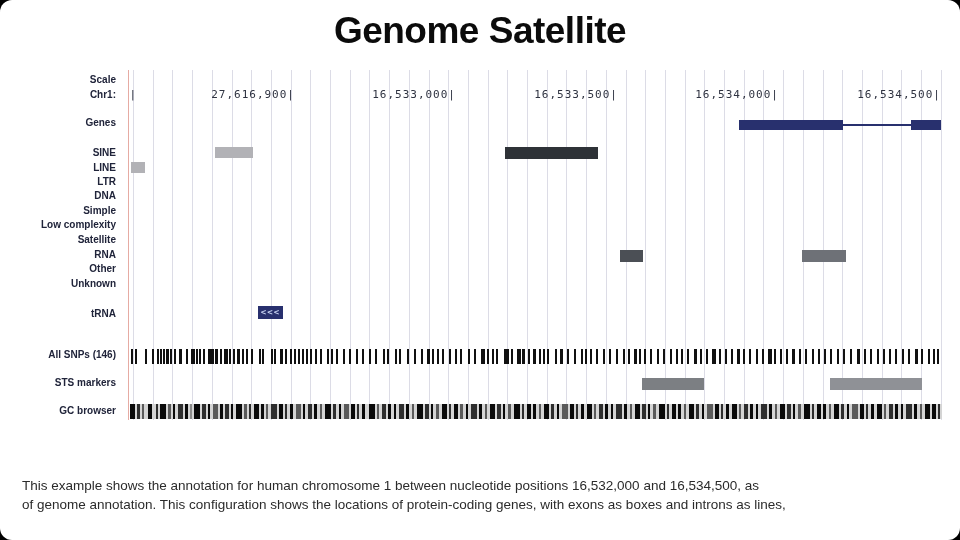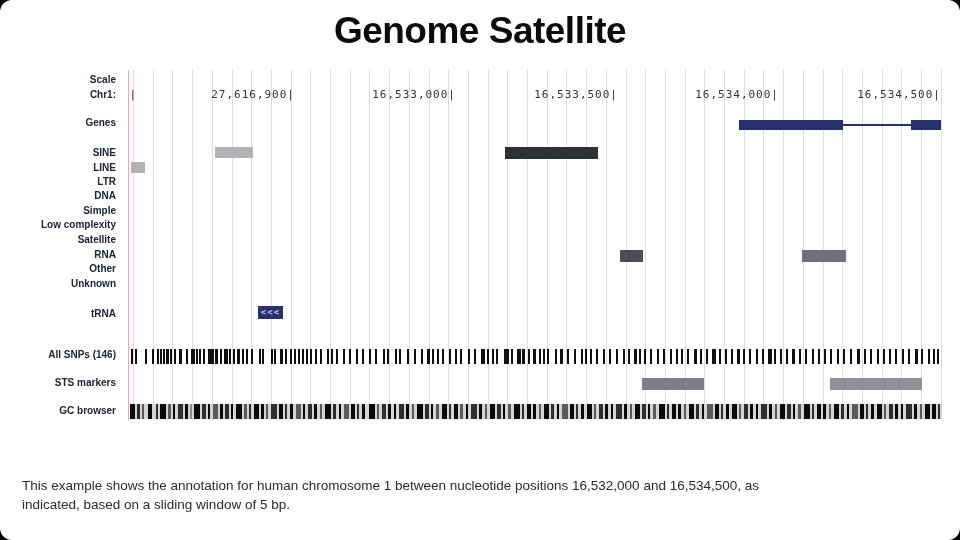--- a/index.html
+++ b/index.html
@@ -398,15 +398,15 @@
         <div class="gc-seg" style="left: 784px; width: 3px; background: rgb(10, 10, 10);"></div>
         <div class="gc-seg" style="left: 790px; width: 2px; background: rgb(90, 90, 90);"></div>
         <div class="gc-seg" style="left: 795px; width: 5px; background: rgb(10, 10, 10);"></div>
         <div class="gc-seg" style="left: 802px; width: 4px; background: rgb(10, 10, 10);"></div>
         <div class="gc-seg" style="left: 808px; width: 2px; background: rgb(46, 46, 46);"></div>
       </div>
     </div>
 
   <div class="caption">
     <div>This example shows the annotation for human chromosome 1 between nucleotide positions 16,532,000 and 16,534,500, as</div>
-    <div>indicated, based on a sliding window of 5 bp.</div>
+    <div>of genome annotation. This configuration shows the locations of protein-coding genes, with exons as boxes and introns as lines,</div>
   </div>
 </div>
 
 </body></html>

